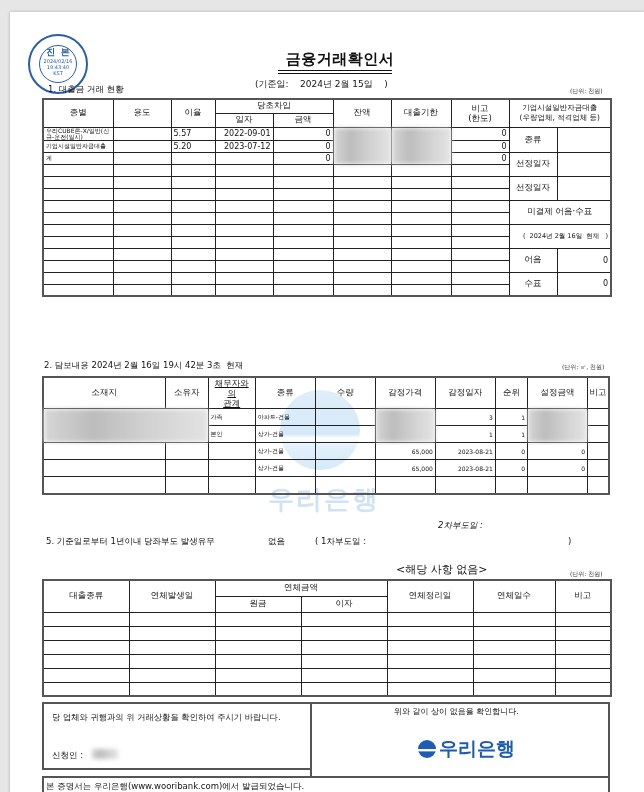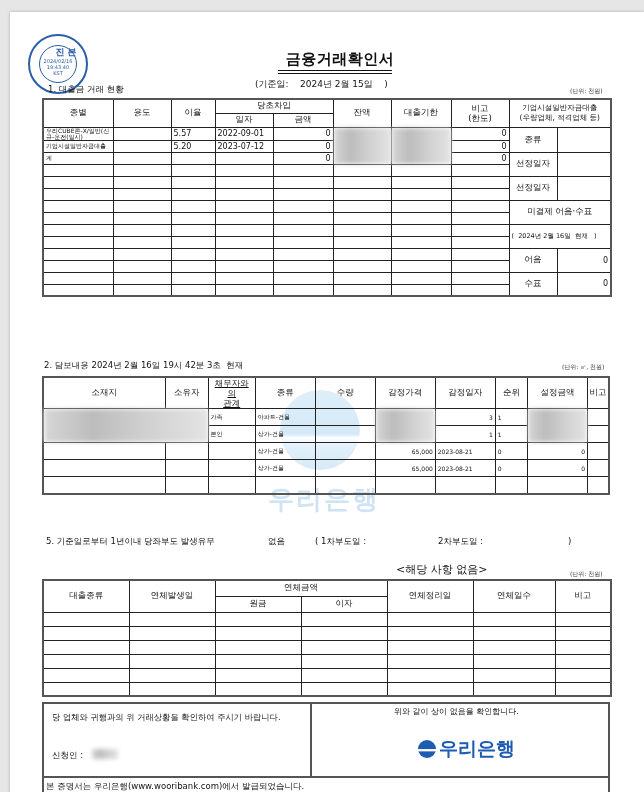--- a/index.html
+++ b/index.html
@@ -10,27 +10,27 @@
   .title { left: 270px; top: 38px; width: 120px; text-align: center; font-size: 15px; font-weight: bold; letter-spacing: 0.5px; }
   .title-line1 { left: 268px; top: 58px; width: 114px; height: 1px; background: #111; }
   .title-line2 { left: 268px; top: 61px; width: 114px; height: 1px; background: #111; }
   .base-date { left: 245px; top: 66px; font-size: 9px; white-space: pre; }
   .sec-title { font-size: 8.5px; white-space: pre; }
   .unit { font-size: 6px; color: #333; }
   table.grid { position: absolute; border-collapse: collapse; table-layout: fixed; }
   table.grid td { border: 1px solid #222; font-size: 8px; padding: 0 2px; height: 12px; overflow: hidden; white-space: nowrap; }
   table.grid td.h { text-align: center; font-size: 8.5px; }
   table.grid td.r { text-align: right; }
-  table.grid td.c { text-align: left; }
+  table.grid td.c { text-align: right; }
   table.grid td.sm { font-size: 6px; }
   .outer { border: 2px solid #555 !important; }
   .blur { background: linear-gradient(90deg, #d6d6d6, #bcbcbc 30%, #cfcfcf 60%, #e3e3e3); filter: blur(2px); }
   .stamp { left: 18px; top: 22px; width: 60px; height: 60px; border-radius: 50%; border: 2px solid #2a5ea8; color: #2a5ea8; text-align: center; }
   .stamp .inner { position: absolute; left: 9px; top: 9px; width: 38px; height: 38px; border-radius: 50%; border: 1px solid #2a5ea8; }
-  .stamp .t1 { position: absolute; left: 8px; width: 56px; top: 10px; font-size: 9px; font-weight: bold; }
+  .stamp .t1 { position: absolute; left: 0; width: 56px; top: 10px; font-size: 9px; font-weight: bold; font-family: Liberation Mono, monospace; }
   .stamp .t2 { position: absolute; left: 0; width: 56px; top: 22px; font-size: 5px; line-height: 6px; }
   .watermark { left: 270px; top: 378px; width: 80px; height: 80px; border-radius: 50%; background: linear-gradient(180deg, #d9ecf8 0%, #cde5f6 55%, #fff 60%, #dceefa 70%, #cfe6f7 100%); opacity: 0.85; }
   .watermark-text { left: 258px; top: 470px; font-size: 26px; color: #cfe3f5; font-weight: bold; letter-spacing: 2px; }
   .line-text { font-size: 8.5px; white-space: pre; }
   .box { position: absolute; border: 2px solid #555; }
   .logo { left: 408px; top: 724px; display: flex; align-items: center; gap: 3px; color: #1e5cb3; font-size: 19px; font-weight: bold; }
   .logo-mark { width: 18px; height: 18px; border-radius: 50%; background: linear-gradient(180deg, #1e5cb3 0%, #1e5cb3 50%, #fff 53%, #fff 62%, #1e5cb3 65%); }
 </style>
 </head>
 <body>
@@ -324,21 +324,21 @@
           <td></td>
           <td></td>
     </tr>
   </tbody>
     </table>
 
 
   <div class="abs line-text" style="left:36px;top:524px;">5. 기준일로부터 1년이내 당좌부도 발생유무</div>
   <div class="abs line-text" style="left:258px;top:524px;">없음</div>
   <div class="abs line-text" style="left:305px;top:524px;">( 1차부도일 :</div>
-  <div class="abs line-text" style="left:428px;top:524px;">2차부도일 :</div>
+  <div class="abs line-text" style="left:428px;top:508px;font-style:italic;">2차부도일 :</div>
   <div class="abs line-text" style="left:558px;top:524px;">)</div>
 
   <div class="abs line-text" style="left:386px;top:550px;font-size:11px;">&lt;해당 사항 없음&gt;</div>
   <div class="abs unit" style="left:560px;top:558px;">(단위: 천원)</div>
 
   <table class="grid outer" style="left:32px;top:567px;width:568px;">
     <colgroup>
       <col style="width:86px">
         <col style="width:86px">
         <col style="width:86px">
@@ -410,21 +410,21 @@
           <td></td>
           <td></td>
           <td></td>
           <td></td>
           <td></td>
           <td></td>
         </tr>
   </tbody>
     </table>
 
-  <div class="box" style="left:32px;top:690px;width:270px;height:76px;">
+  <div class="box" style="left:32px;top:690px;width:270px;height:68px;">
     <div class="abs line-text" style="left:8px;top:8px;font-size:8.3px;">당 업체와 귀행과의 위 거래상황을 확인하여 주시기 바랍니다.</div>
     <div class="abs line-text" style="left:8px;top:46px;">신청인 :</div>
     <div class="abs blur" style="left:48px;top:45px;width:26px;height:10px;"></div>
   </div>
   <div class="box" style="left:300px;top:690px;width:300px;height:76px;">
     <div class="abs line-text" style="left:82px;top:2px;font-size:8px;">위와 같이 상이 없음을 확인합니다.</div>
   </div>
   <div class="abs logo">
     <span class="logo-mark"></span>
     <span>우리은행</span>

